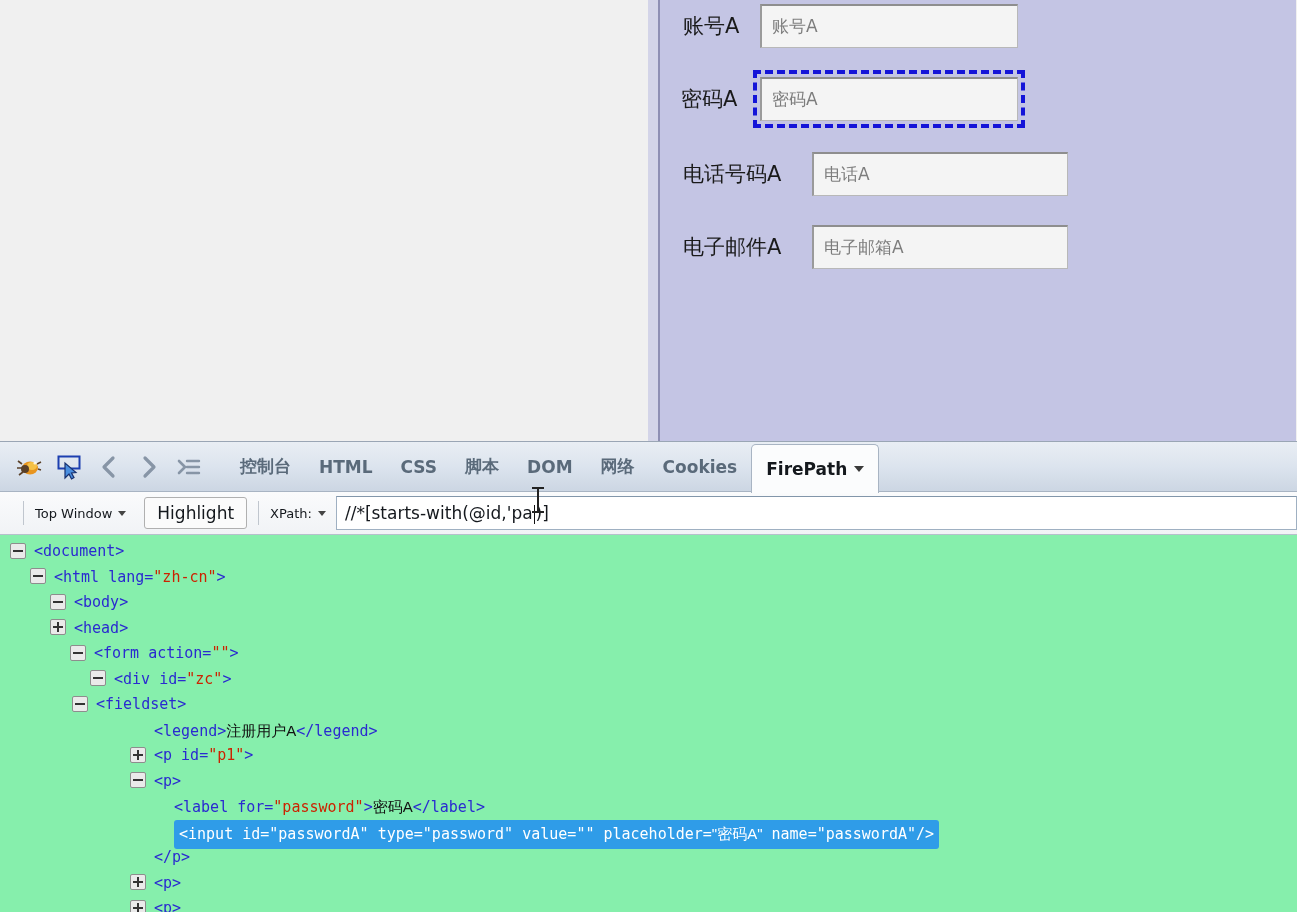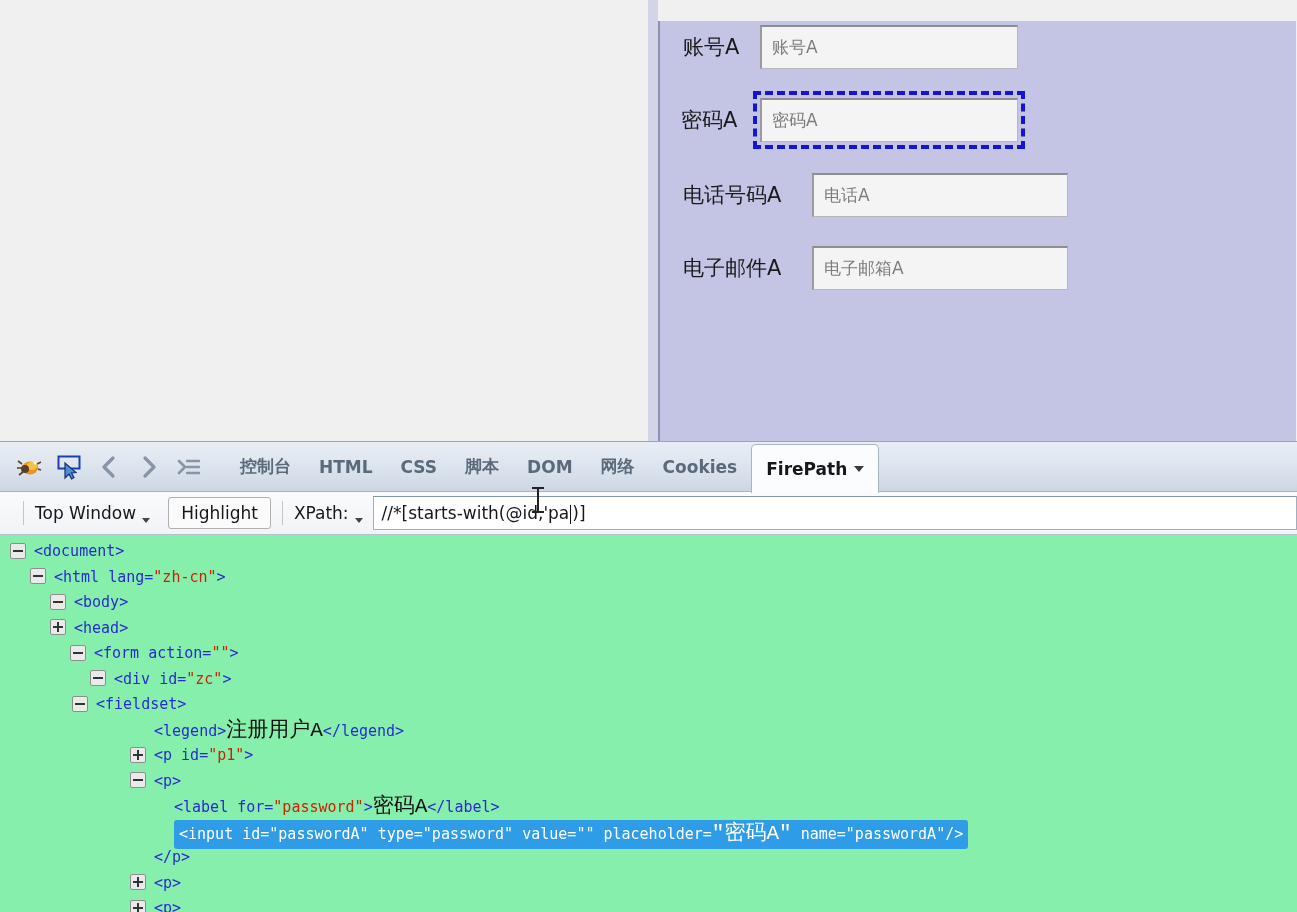--- a/index.html
+++ b/index.html
@@ -22,21 +22,20 @@
   .page-left-blank {
     position: absolute; left: 0; top: 0;
     width: 648px; height: 441px;
     background: #f0f0f0;
   }
   .form-panel {
     position: absolute; left: 658px; top: 0;
     width: 638px; height: 441px;
     background: #c4c5e4;
     overflow: hidden;
-    margin-top: 21px;
   }
   .form-panel::before {
     content: ""; position: absolute; left: 0; top: 0;
     width: 2px; height: 441px; background: #8e8fb3;
   }
   .panel-gap {
     position: absolute; left: 648px; top: 0;
     width: 10px; height: 441px; background: #d3d4e8;
   }
 
@@ -136,22 +135,22 @@
     position: relative;
     height: 43px;
     background: linear-gradient(to bottom, #fafbfc 0%, #f1f3f6 100%);
     border-bottom: 1px solid #b6c0cc;
     display: flex;
     align-items: center;
     padding-left: 12px;
     box-sizing: border-box;
   }
   .xb-item {
-    display: flex; align-items: flex-end;
-    font-size: 17px;
+    display: flex; align-items: center;
+    font-size: 13px;
     color: #14181d;
     font-family: "DejaVu Sans", sans-serif;
     white-space: nowrap;
   }
   .xb-btn {
     height: 32px;
     display: flex; align-items: center;
     padding: 0 12px;
     background: #fbfbfb;
     border: 1px solid #b0b0b0;
@@ -247,21 +246,21 @@
     display: inline-block;
     padding: 1px 5px 2px 5px;
     border-radius: 3px;
     color: #ffffff;
   }
   .dom-row-selected .tag,
   .dom-row-selected .attr,
   .dom-row-selected .val,
   .dom-row-selected .txt { color: #ffffff; }
 
-  .cjk-mono { font-family: Liberation Mono, monospace; font-size: 21px; }
+  .cjk-mono { font-family: Liberation Sans, sans-serif; font-size: 15px; }
 </style>
 </head>
 <body>
 
 <div id="root">
 
   <div class="page-area">
     <div class="page-left-blank"></div>
     <div class="panel-gap"></div>
 

